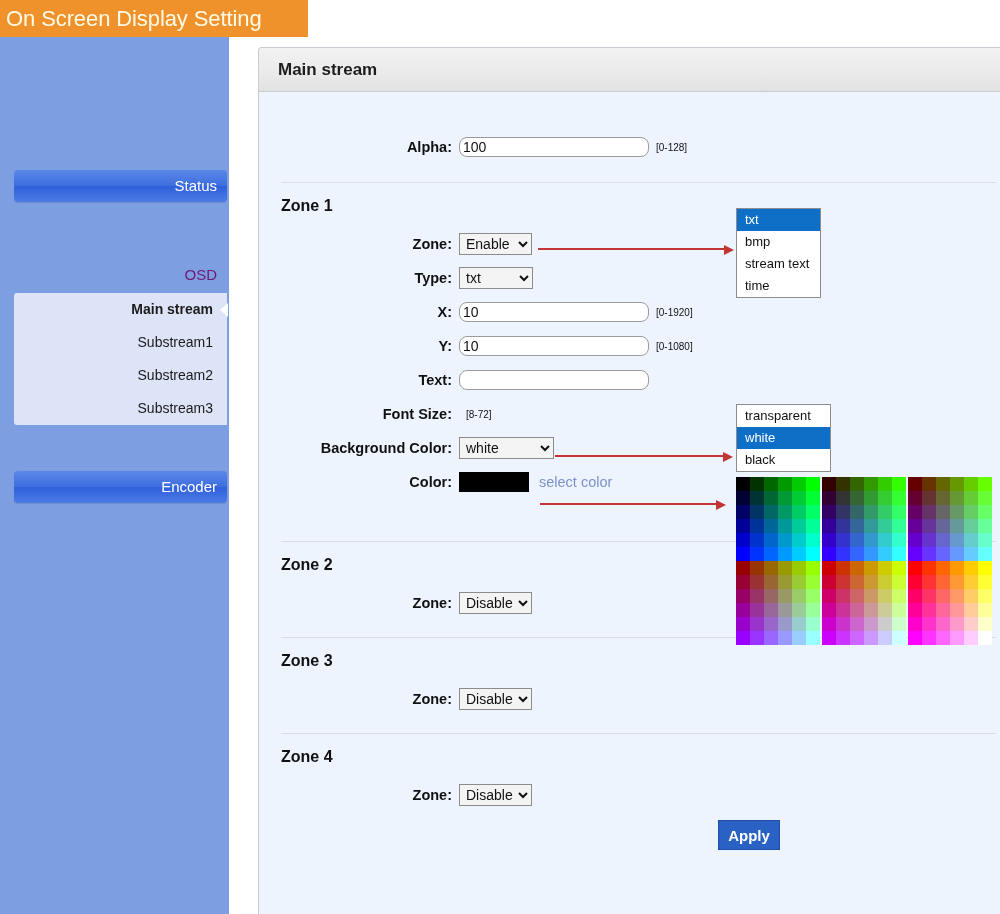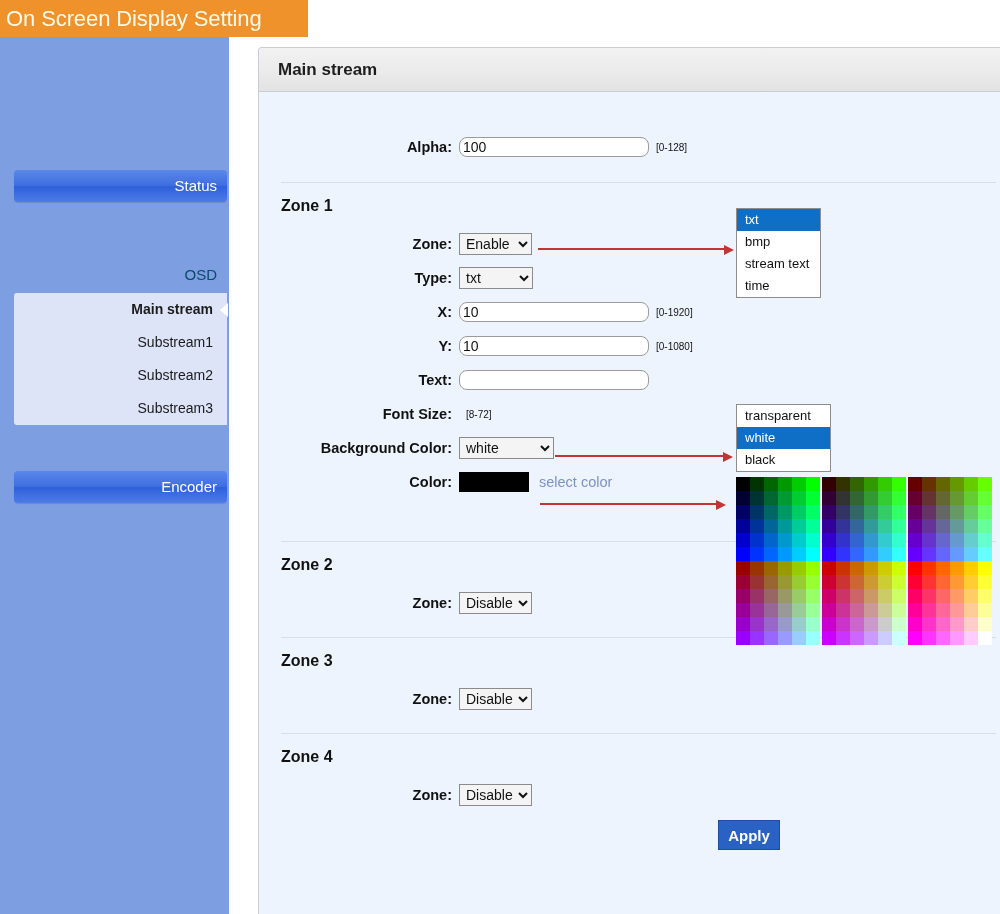--- a/index.html
+++ b/index.html
@@ -47,21 +47,21 @@
     border-radius: 4px;
     color: #ffffff;
     font-size: 15px;
     line-height: 32px;
     text-align: right;
     padding-right: 10px;
     box-shadow: 0 1px 1px rgba(0,0,0,.12);
   }
   .navplain {
     position: absolute; left: 14px; width: 213px; height: 30px;
-    color: #0c4a6e;
+    color: #701a75;
     font-size: 15px;
     line-height: 30px;
     text-align: right;
     padding-right: 10px;
   }
   .submenu {
     position: absolute; left: 14px; width: 213px;
     background: #dde4f7;
     border-radius: 3px 0 0 3px;
   }

